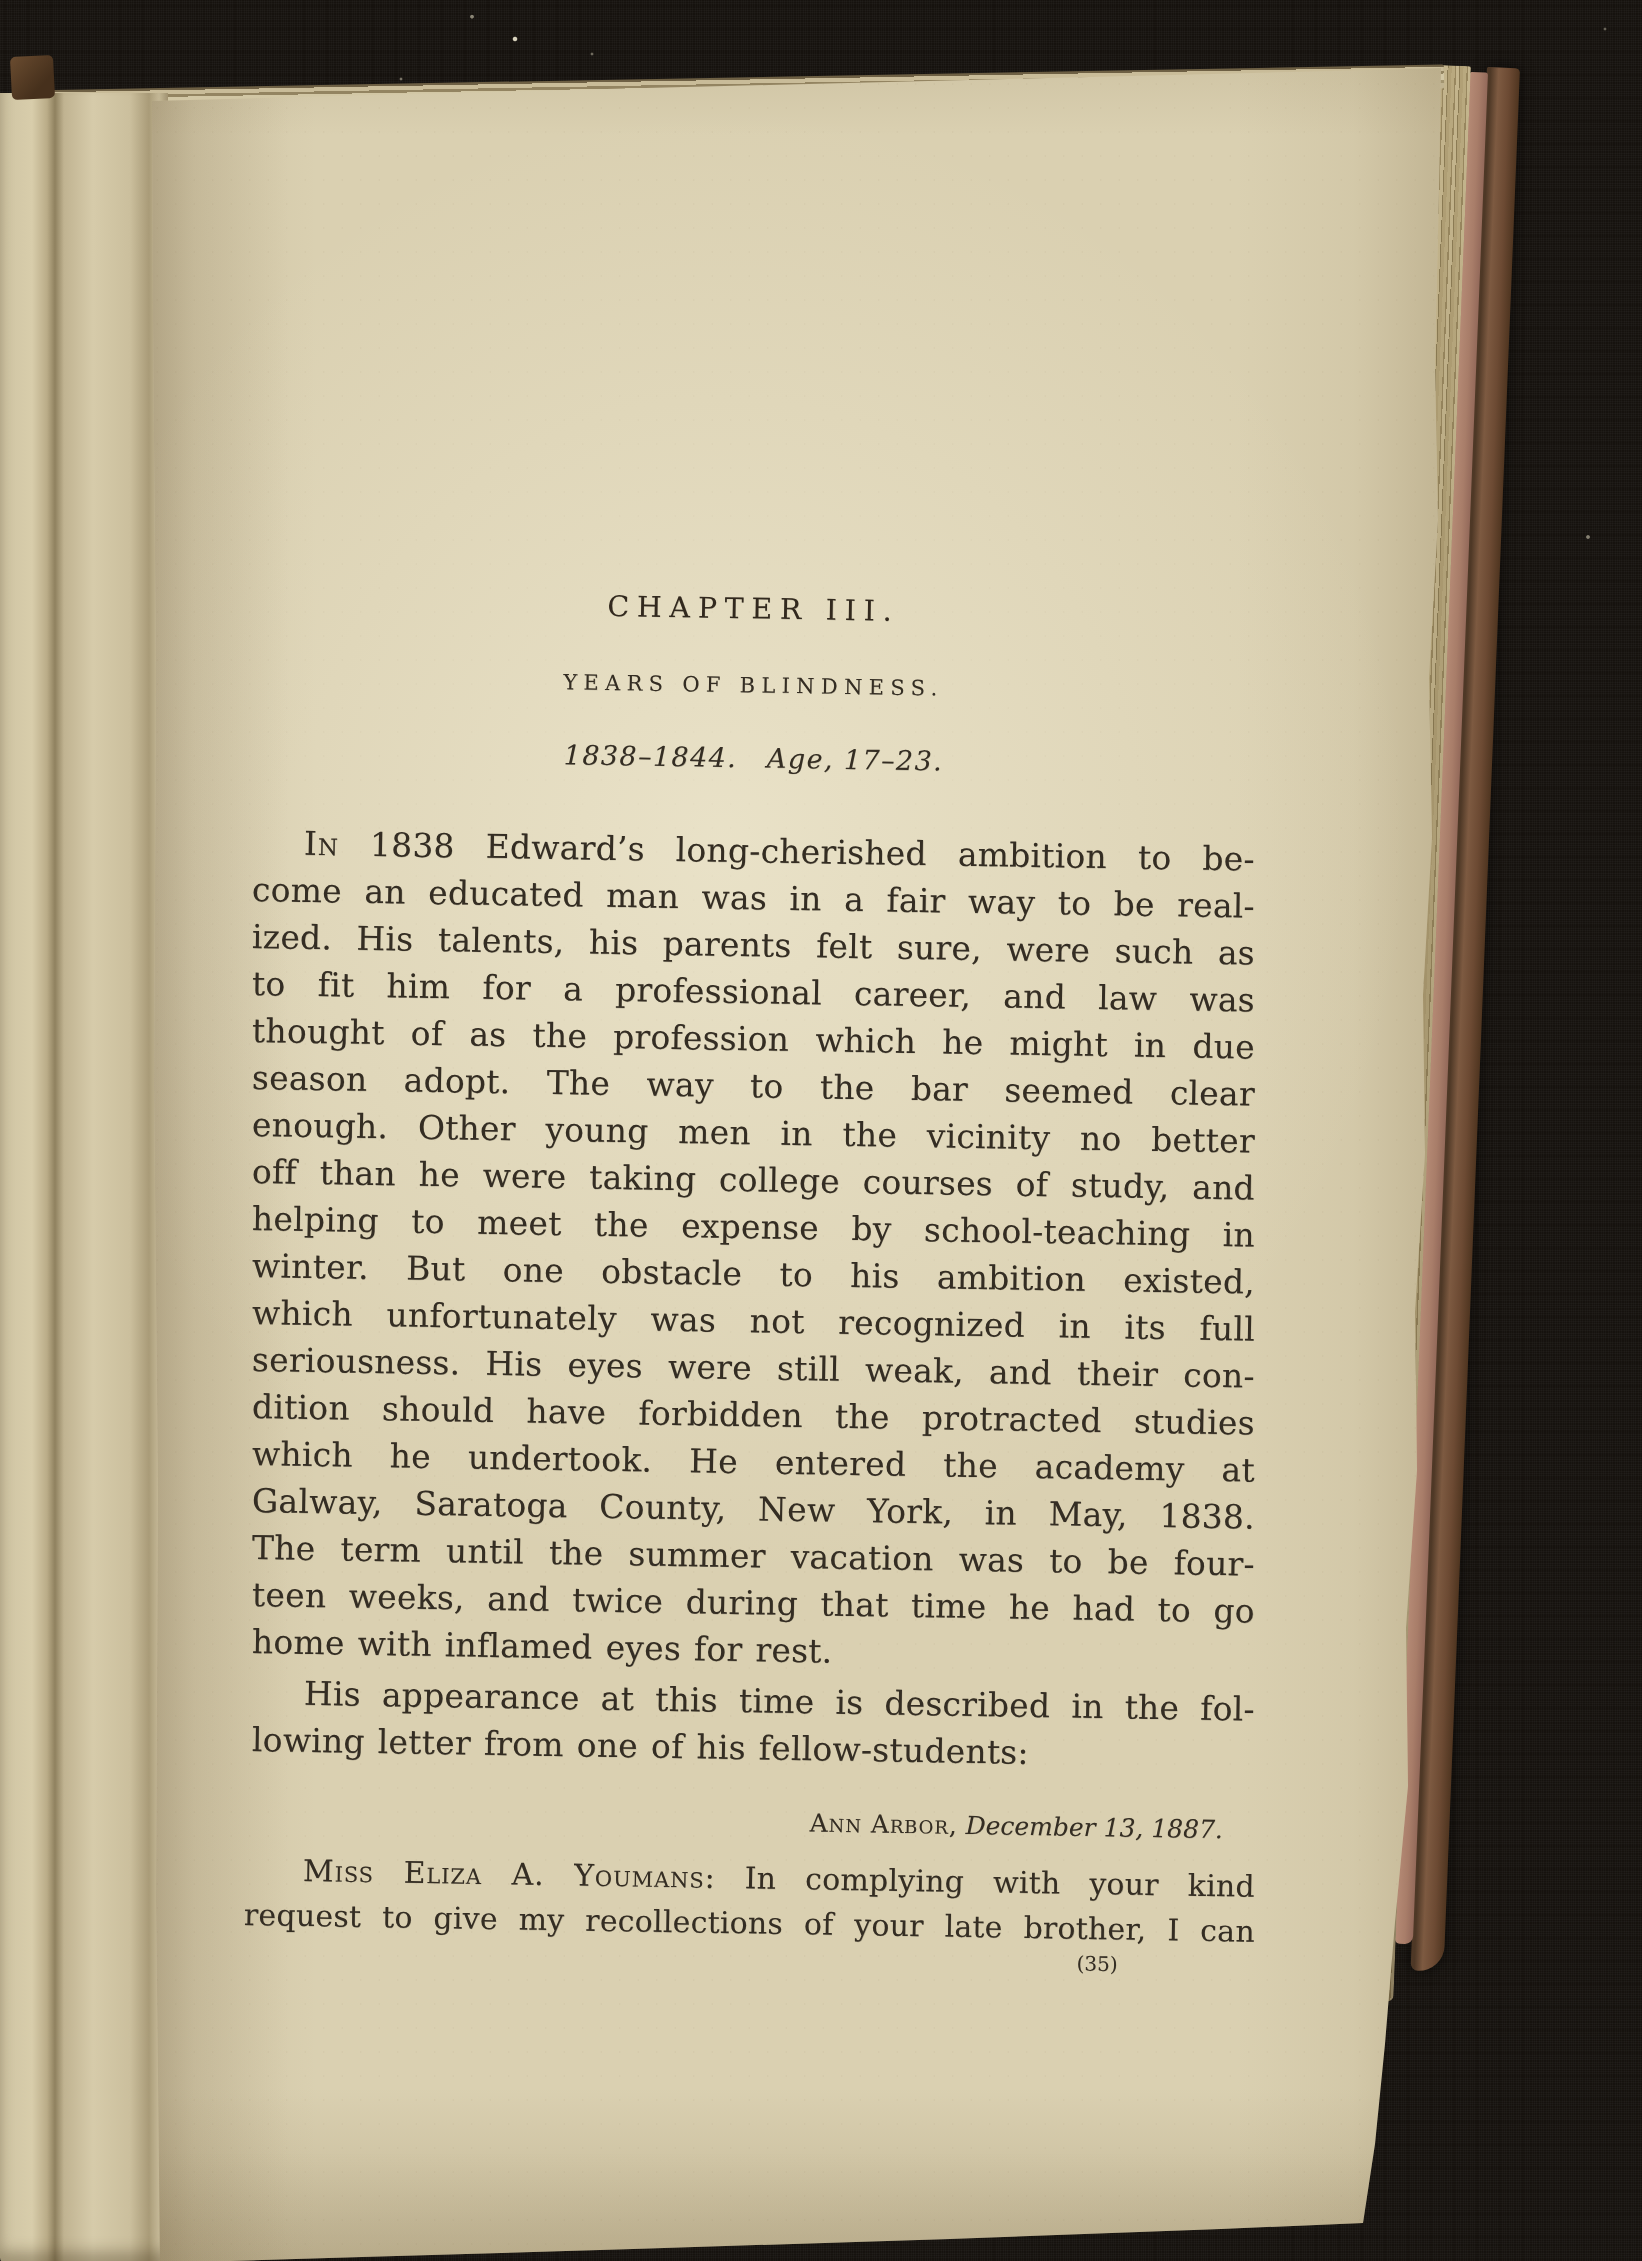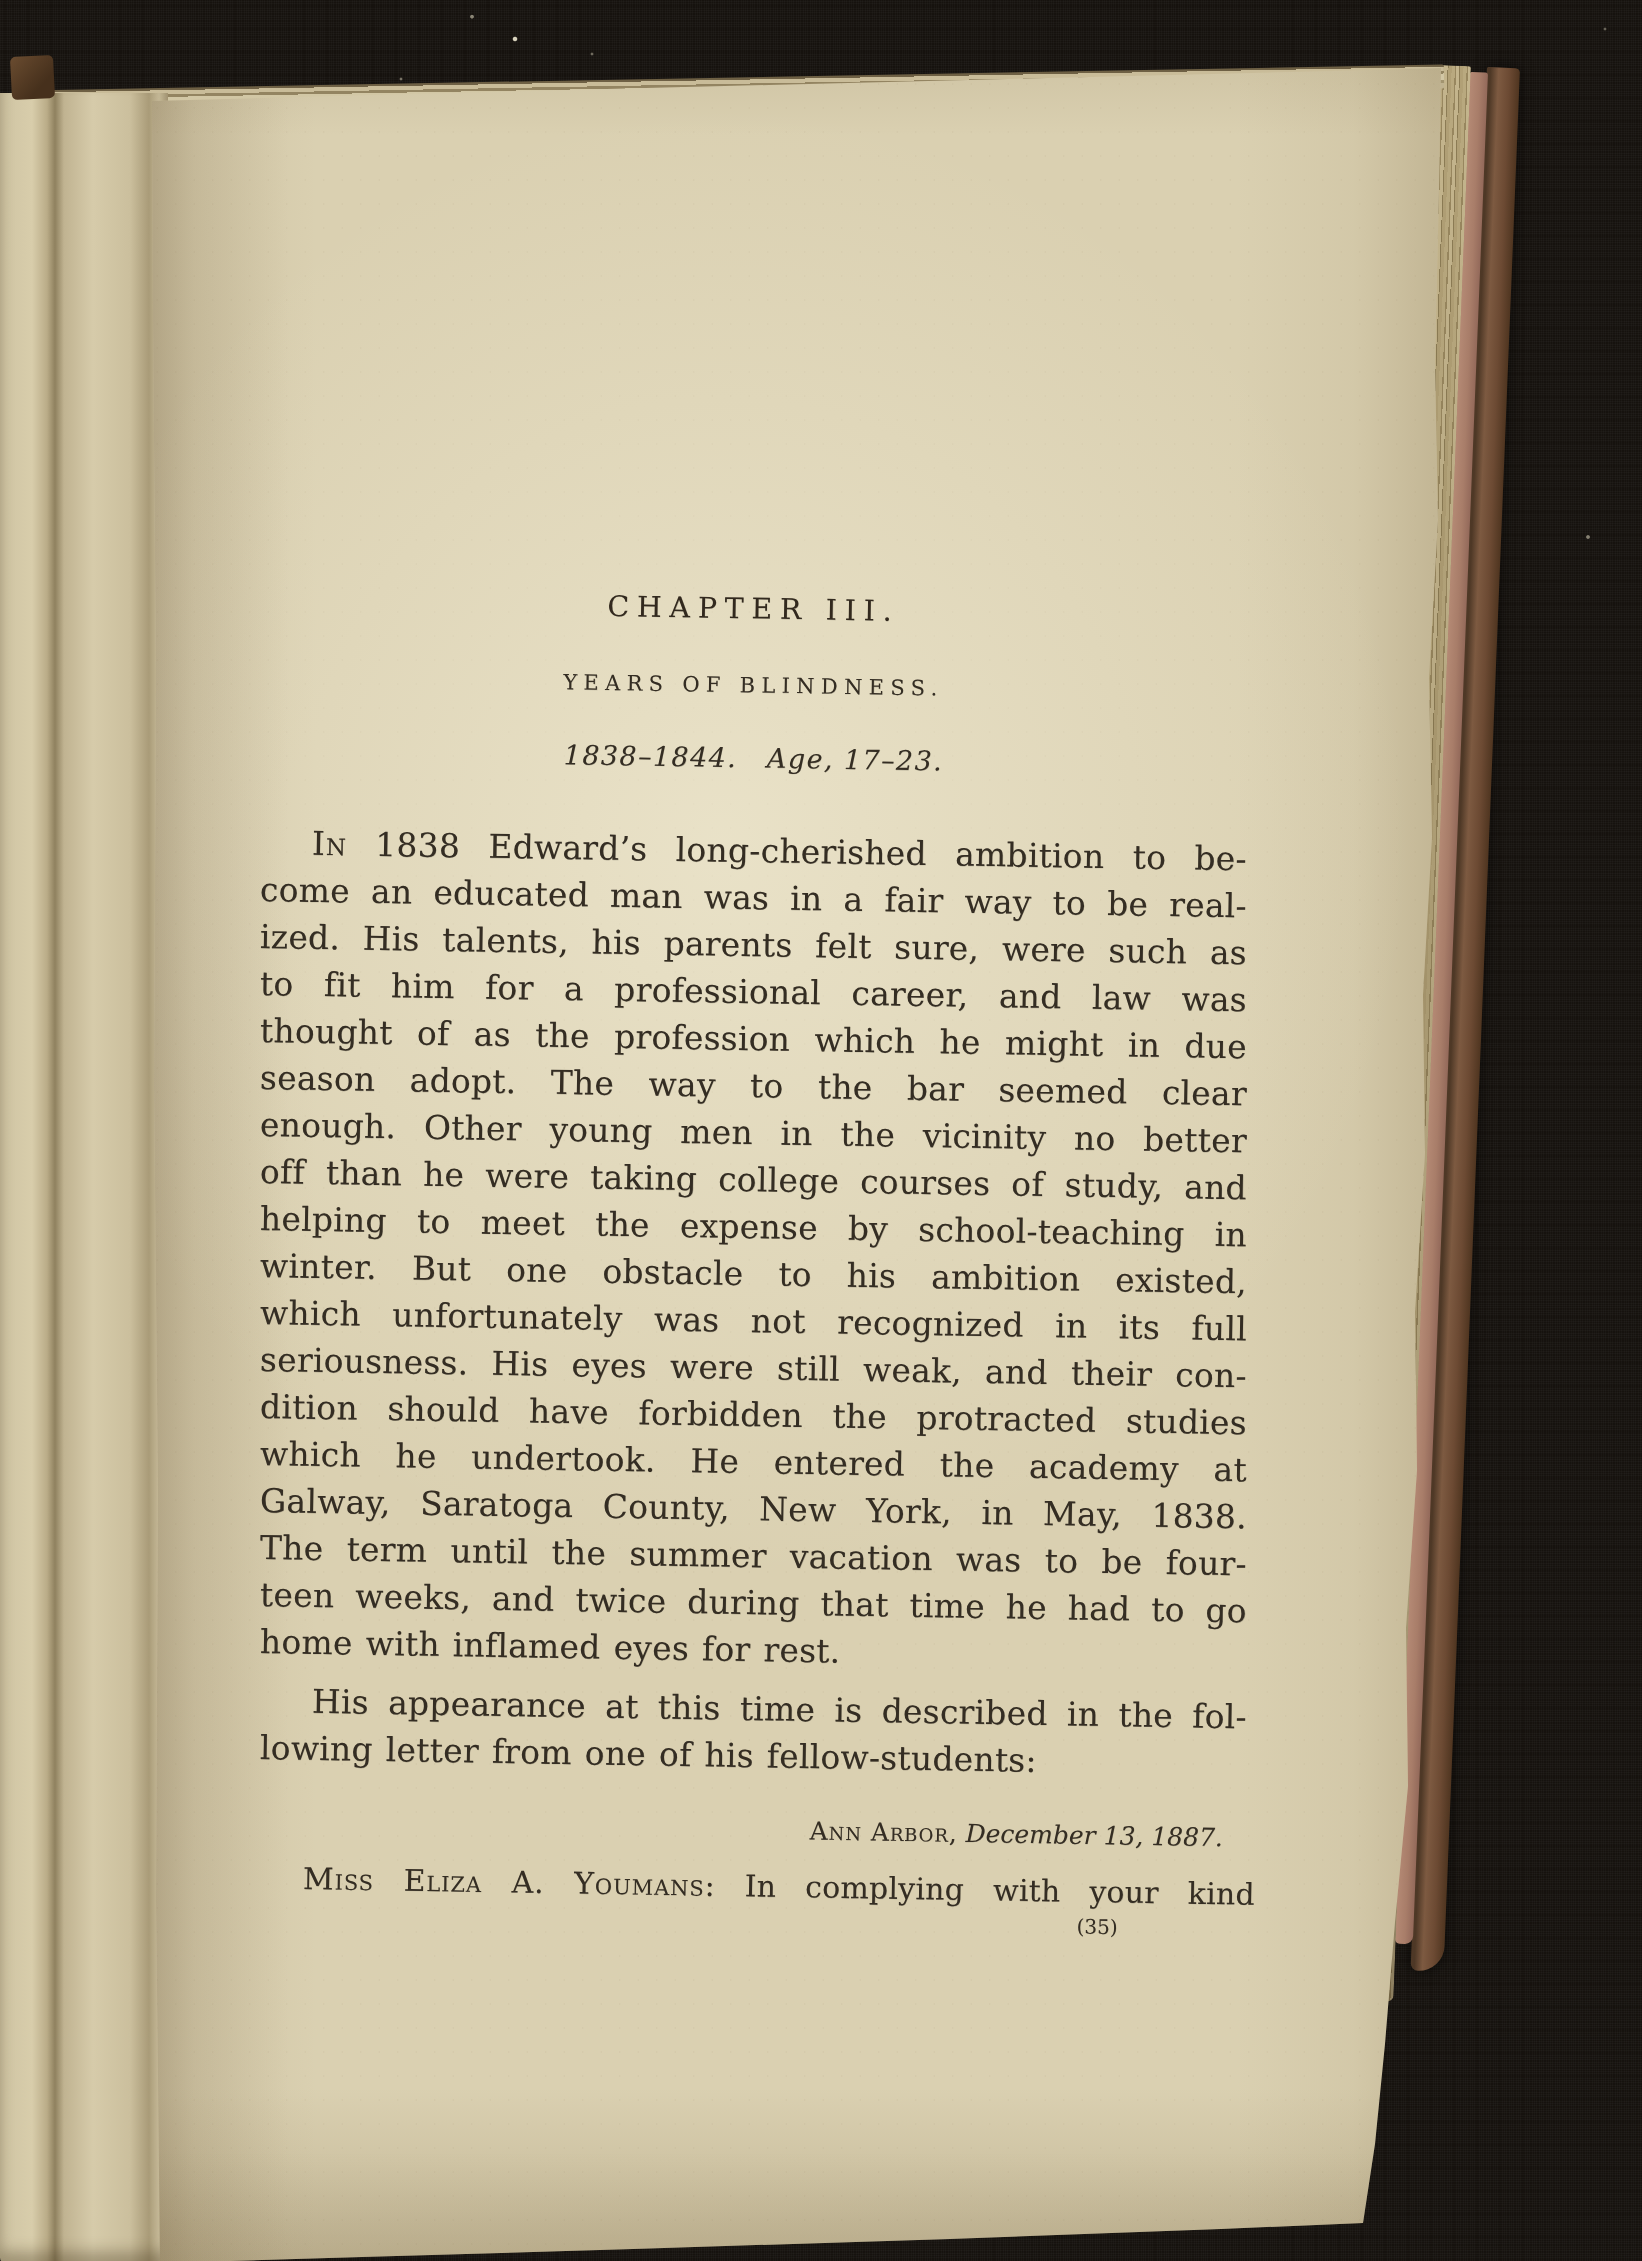--- a/index.html
+++ b/index.html
@@ -105,21 +105,21 @@
     text-align:center;margin:0 0 45px 0;color:#32291e;
   }
   .text h2{
     font-size:21px;font-weight:normal;line-height:27px;letter-spacing:6.3px;
     text-align:center;margin:0 0 40px 0;
   }
   .dateage{
     font-size:27px;font-style:italic;line-height:37px;letter-spacing:1.4px;
     text-align:center;margin:0 0 51px 0;white-space:pre-wrap;
   }
-  .para{margin:12px;}
+  .para{margin:4px;}
   .line{
     font-size:33px;line-height:47px;
     text-align:justify;text-align-last:justify;
     word-spacing:2.3px;letter-spacing:0.2px;white-space:normal;
   }
   .line--end{text-align-last:left;}
   .l-indent{text-indent:52px;}
   .sc{font-variant-caps:small-caps;letter-spacing:0.9px;}
   .it{font-style:italic;}
   
@@ -180,19 +180,22 @@
       <div class="para">
         <div class="lines indent-first">
             <div class="line l-indent">His appearance at this time is described in the fol-</div>
             <div class="line line--end">lowing letter from one of his fellow-students:</div>
           </div>
       </div>
 
       <div class="letter">
         <div class="dateline"><span class="sc">Ann Arbor,</span> <span class="it">December 13, 1887.</span></div>
         <div class="line l-indent"><span class="sc">Miss Eliza A. Youmans:</span> <span>In complying with your kind</span></div>
+        <div class="lines">
+            <div class="line">request to give my recollections of your late brother, I can</div>
+          </div>
       </div>
 
       <div class="pagenum">(35)</div>
     </div>
   </div>
 </div>
 
 
 </body></html>

